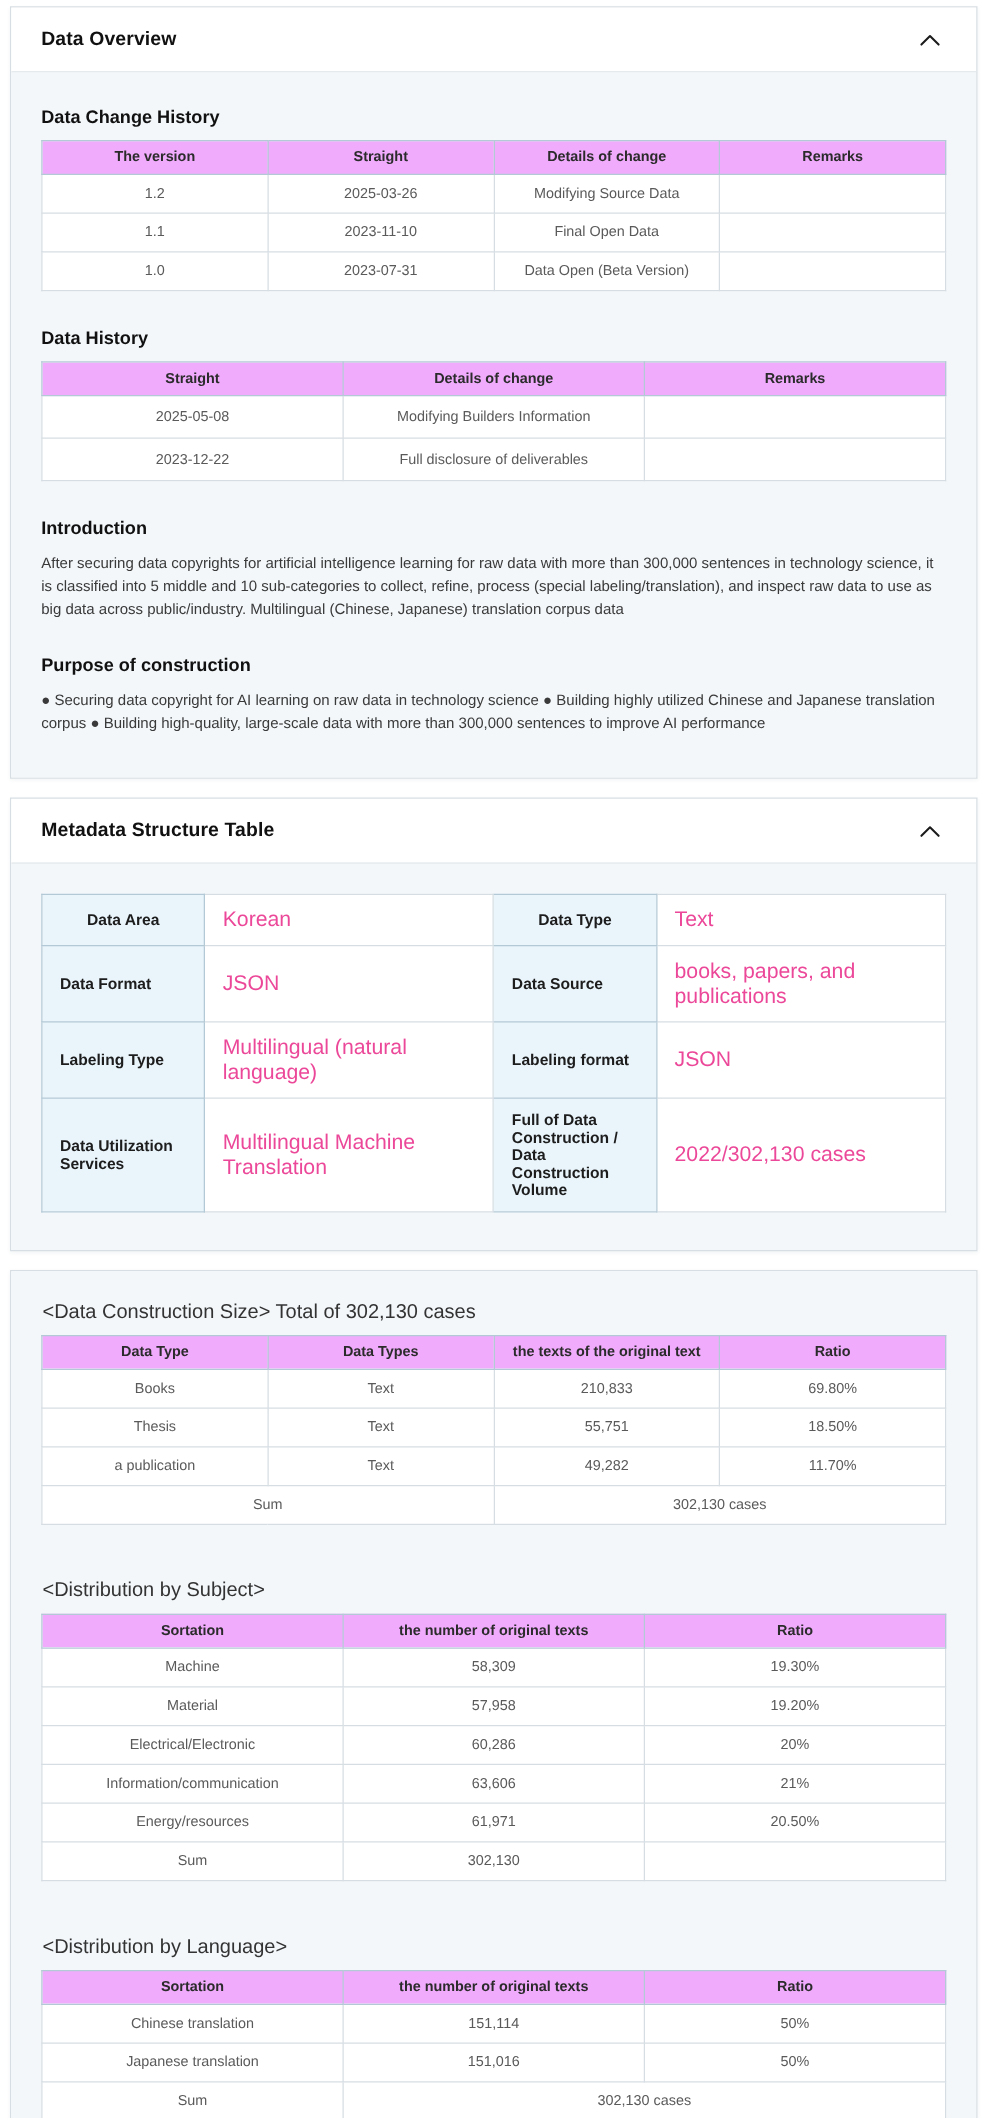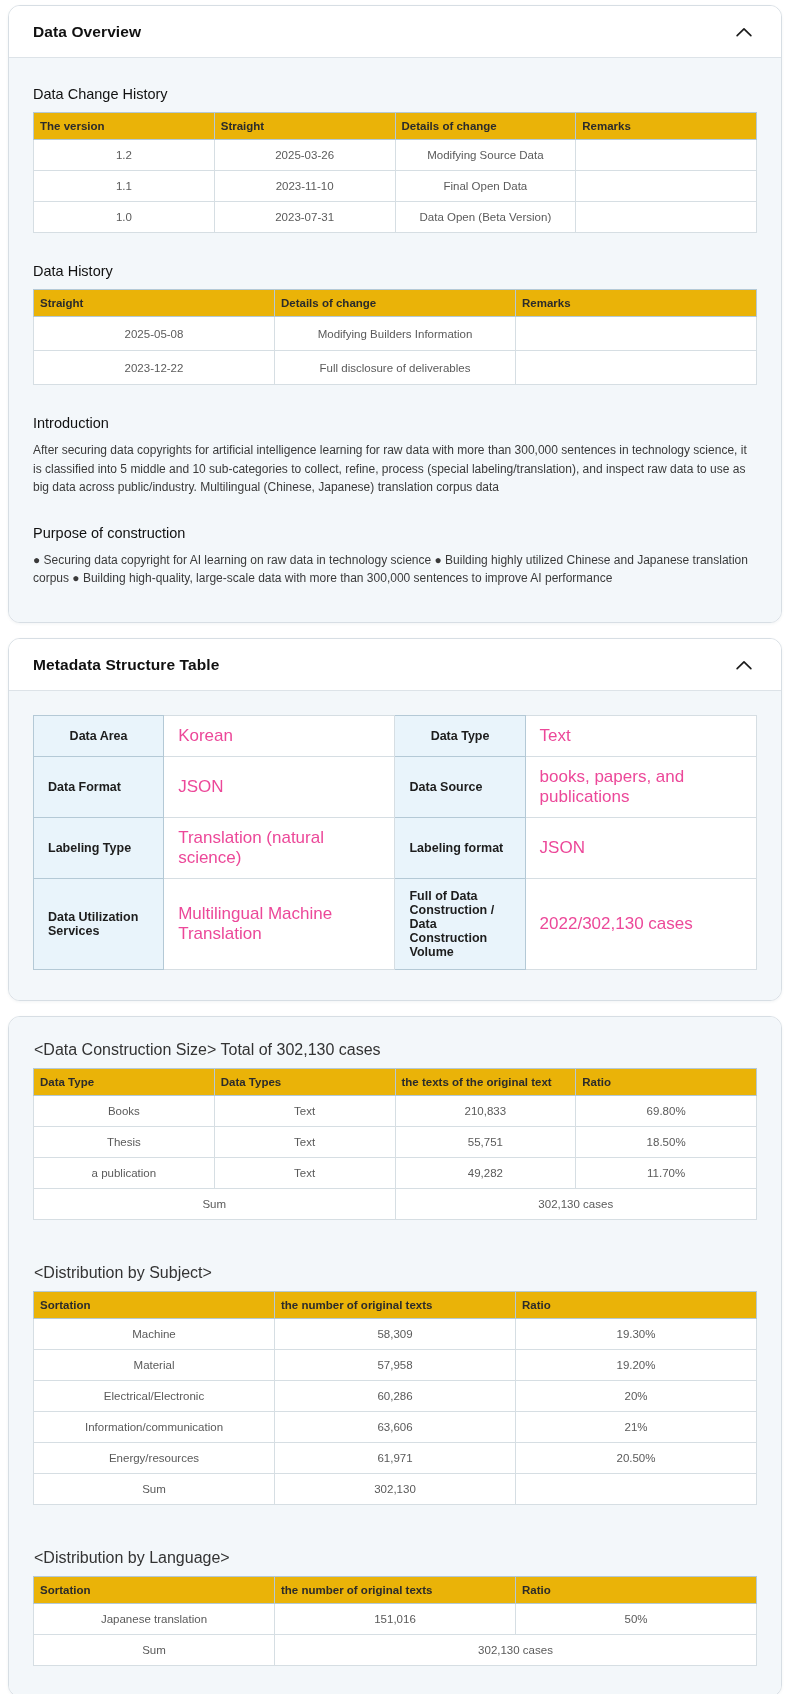--- a/index.html
+++ b/index.html
@@ -9,51 +9,51 @@
     min-height: 1694px;
     font-family: "Liberation Sans", sans-serif;
     color: #222;
   }
   .page { padding: 5px 8px 10px; }
 
   
   .card {
     background: #ffffff;
     border: 1px solid #d7dee4;
-    border-radius: 12px;
+    border-radius: 0;
     overflow: hidden;
     box-shadow: 0 1px 3px rgba(40,60,80,0.06);
     margin-bottom: 15px;
   }
   .card-header {
     display: flex;
     justify-content: space-between;
     align-items: center;
     padding: 15px 26px 14px 24px;
     background: #ffffff;
     border-bottom: 1px solid #dde3e8;
     cursor: pointer;
   }
   .card-title { font-size: 15.5px; font-weight: 700; color: #111; letter-spacing: 0.1px; }
   .chevron { width: 22px; height: 22px; display: block; }
   .card-body { background: #f3f7fa; padding: 24px 24px 30px; }
 
-  .sub-heading { font-size: 14.5px; font-weight: 400; color: #111; margin: 4px 0 10px; }
+  .sub-heading { font-size: 14.5px; font-weight: 700; color: #111; margin: 4px 0 10px; }
   .spacer-lg { height: 26px; }
 
   
   table { width: 100%; border-collapse: collapse; background: #ffffff; }
   table { border: 1px solid #a9bfcc; }
   th {
-    background: #eab308;
+    background: #f0abfc;
     border: 1px solid #b4c9d6;
     font-size: 11.5px;
     font-weight: 700;
     color: #2b2b2b;
-    text-align: left;
+    text-align: center;
     padding: 7px 6px;
     height: 26px;
   }
   td {
     border: 1px solid #d6dee3;
     font-size: 11.5px;
     color: #5a5a5a;
     text-align: center;
     padding: 8px 6px;
     height: 31px;
@@ -187,21 +187,21 @@
             <td class="meta-value w-value">Text</td>
           </tr>
           <tr>
             <td class="meta-label">Data Format</td>
             <td class="meta-value">JSON</td>
             <td class="meta-label">Data Source</td>
             <td class="meta-value">books, papers, and publications</td>
           </tr>
           <tr>
             <td class="meta-label">Labeling Type</td>
-            <td class="meta-value">Translation (natural science)</td>
+            <td class="meta-value">Multilingual (natural language)</td>
             <td class="meta-label">Labeling format</td>
             <td class="meta-value">JSON</td>
           </tr>
           <tr style="height:72px;">
             <td class="meta-label">Data Utilization Services</td>
             <td class="meta-value">Multilingual Machine Translation</td>
             <td class="meta-label">Full of Data Construction / Data Construction Volume</td>
             <td class="meta-value">2022/302,130 cases</td>
           </tr>
         </tbody>
@@ -299,20 +299,25 @@
       <table class="eq-3">
         <thead>
           <tr>
             <th>Sortation</th>
             <th>the number of original texts</th>
             <th>Ratio</th>
           </tr>
         </thead>
         <tbody>
           <tr>
+            <td>Chinese translation</td>
+            <td>151,114</td>
+            <td>50%</td>
+          </tr>
+          <tr>
             <td>Japanese translation</td>
             <td>151,016</td>
             <td>50%</td>
           </tr>
           <tr>
             <td>Sum</td>
             <td colspan="2">302,130 cases</td>
           </tr>
         </tbody>
       </table>

